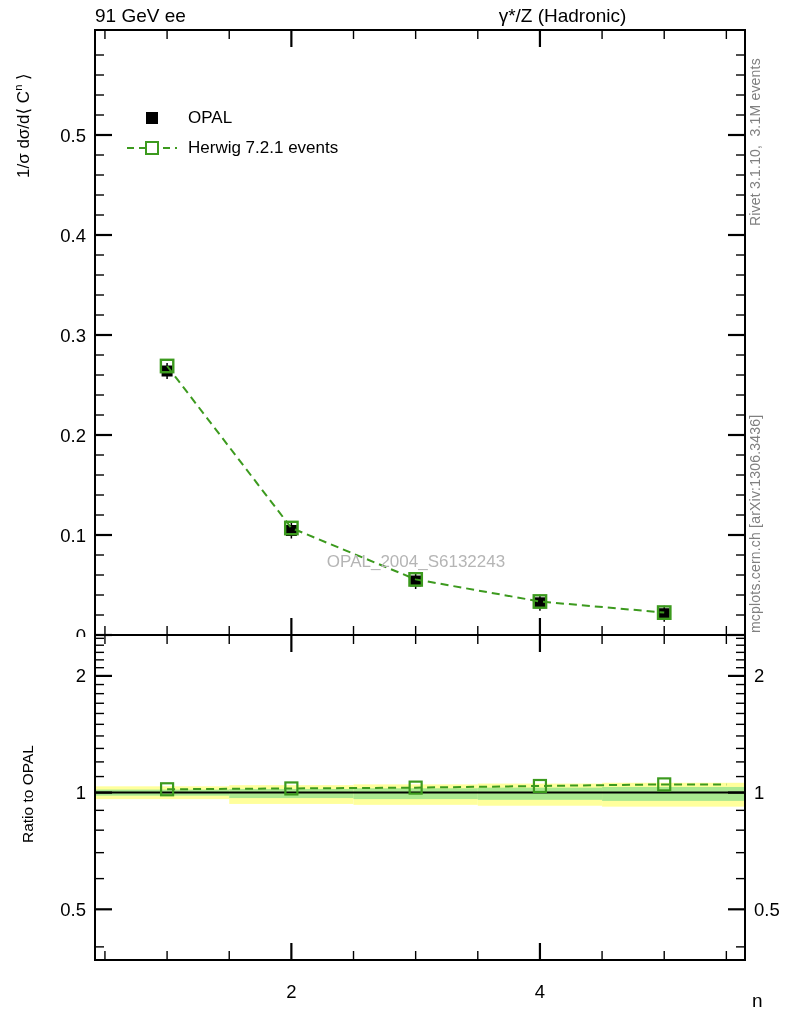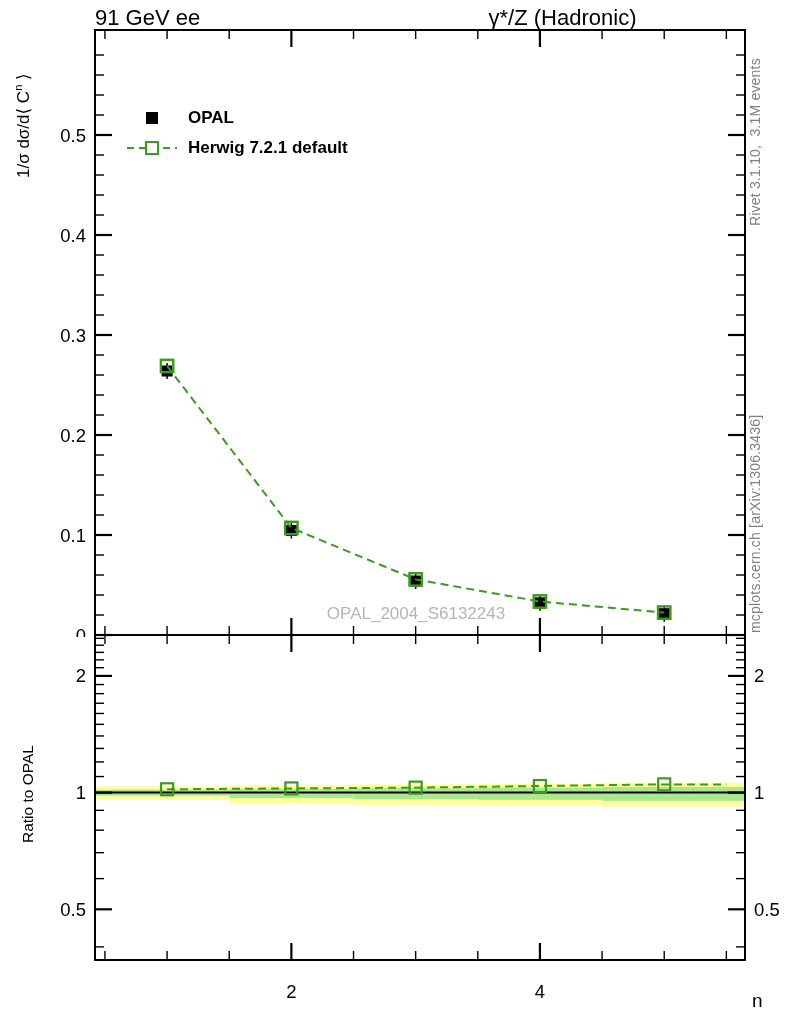--- a/index.html
+++ b/index.html
@@ -1,33 +1,33 @@
 <!DOCTYPE html>
 <html><head>
 <meta charset="utf-8">
 <style>
   html,body{margin:0;padding:0;background:#fff;}
   .fig{position:relative;width:786px;height:1024px;background:#ffffff;overflow:hidden;
        font-family:"Liberation Sans",sans-serif;color:#000;}
   .fig svg{position:absolute;left:0;top:0;}
   svg text{font-family:"Liberation Sans",sans-serif;font-size:18.5px;fill:#000;}
-  .title{position:absolute;top:5px;font-size:22px;white-space:pre;}
+  .title{position:absolute;top:5px;font-size:19px;white-space:pre;}
   .t-left{left:95px;}
   .t-right{left:380px;width:365px;text-align:center;}
   .vtext{position:absolute;transform:rotate(-90deg);transform-origin:0 0;white-space:pre;line-height:1.05;}
   .ylabel-main{left:13px;top:178px;font-size:17px;}
   .ylabel-main sup{font-size:0.65em;}
   .ylabel-ratio{left:20px;top:843px;font-size:15.5px;}
   .side{color:#808080;font-size:14px;letter-spacing:0.2px;}
   .side-top{left:748px;top:226px;}
   .side-bottom{left:748px;top:633px;}
-  .watermark{position:absolute;left:298px;top:604px;width:236px;text-align:center;
+  .watermark{position:absolute;left:298px;top:552px;width:236px;text-align:center;
              color:#b5b5b5;font-size:17px;}
   .xlabel{position:absolute;left:752px;top:990px;font-size:19px;}
-  .legend{position:absolute;left:127px;top:103px;font-weight:bold;}
+  .legend{position:absolute;left:127px;top:103px;}
   .lrow{display:flex;align-items:center;height:30px;}
   .lswatch{width:50px;height:15px;display:flex;justify-content:center;align-items:center;
            position:relative;margin-right:11px;}
   .sq-black{width:12px;height:12px;background:#000;}
   .dashline{position:absolute;left:0;top:6.5px;width:50px;height:2px;
             background:repeating-linear-gradient(90deg,#3c9a1e 0 7px,transparent 7px 12px);}
   .sq-open{width:10px;height:10px;border:2px solid #3c9a1e;background:#fff;position:relative;}
   .llabel{font-size:17px;}
 </style>
 </head>
@@ -277,17 +277,17 @@
       <span class="lswatch">
           <span class="sq-black"></span>
         </span>
       <span class="llabel">OPAL</span>
     </div>
     <div class="lrow">
       <span class="lswatch">
           <span class="dashline"></span>
           <span class="sq-open"></span>
         </span>
-      <span class="llabel">Herwig 7.2.1 default</span>
+      <span class="llabel">Herwig 7.2.1 events</span>
     </div>
   </div>
 
 </div>
 
 </body></html>

